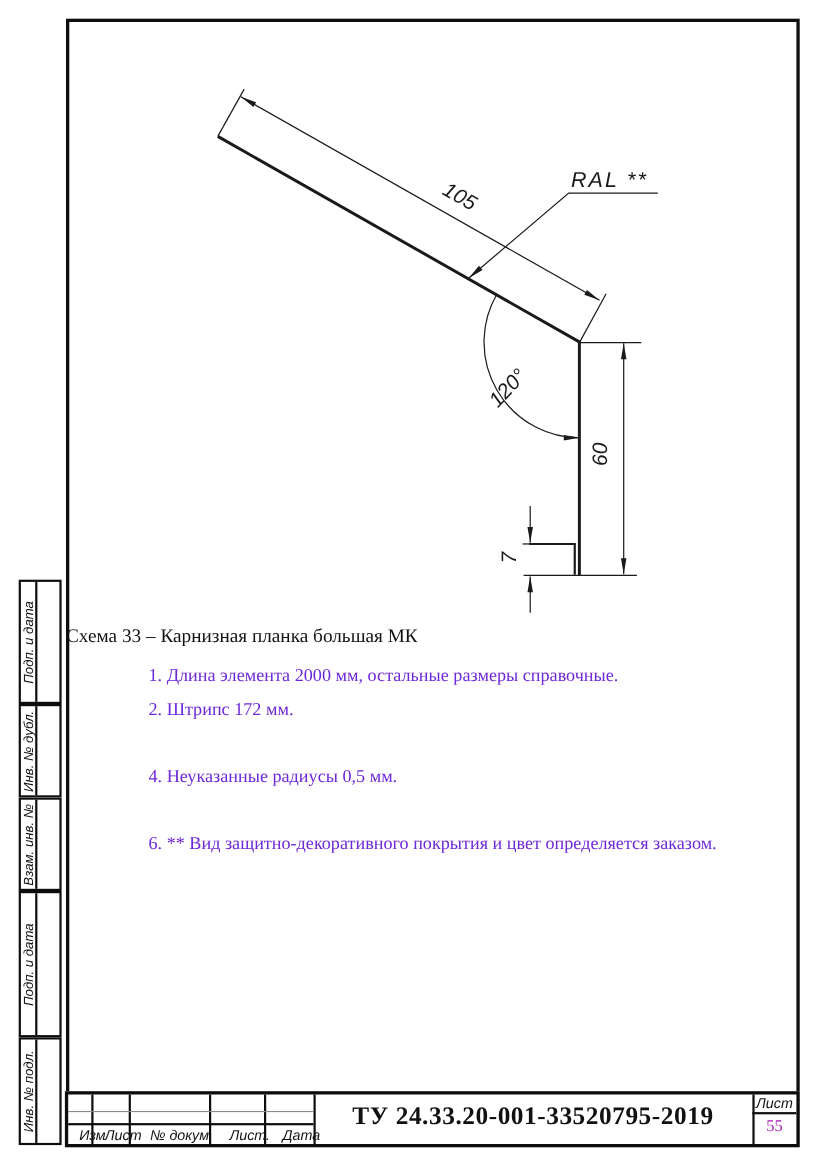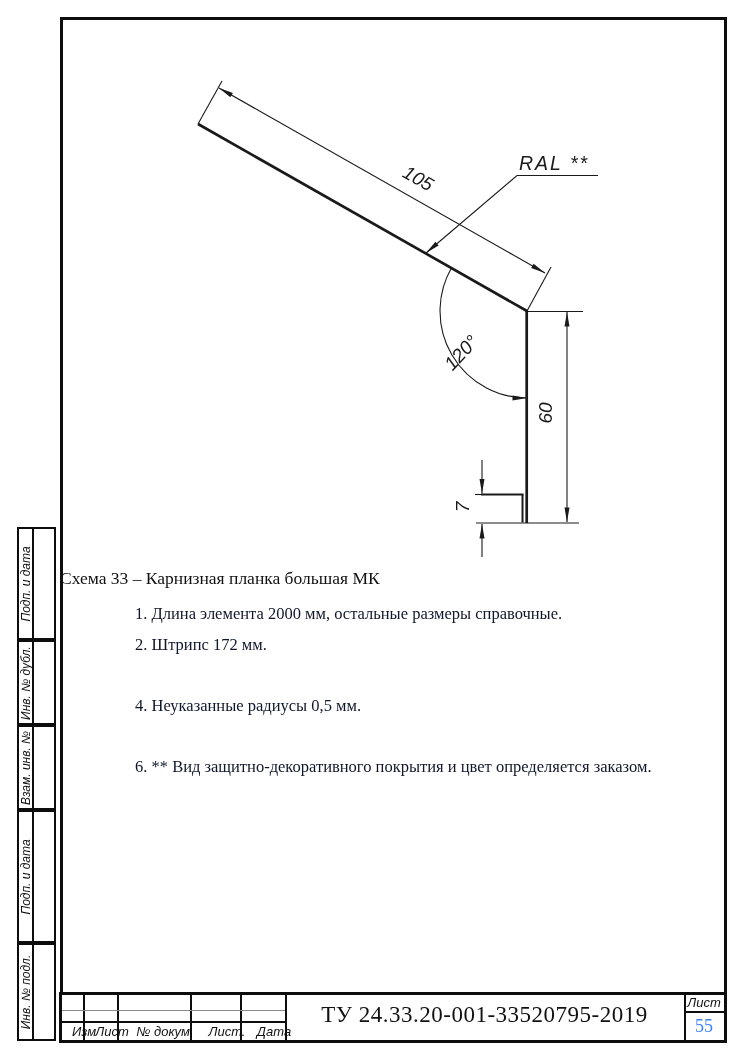--- a/index.html
+++ b/index.html
@@ -6,21 +6,21 @@
   .page { position:relative; width:744px; height:1062px; background:#ffffff;
           font-family:"Liberation Serif", serif; overflow:hidden; }
 
   
   .frame { position:absolute; left:60px; top:17px; width:667px; height:1025px;
            border:3px solid #0d0d0d; box-sizing:border-box; }
 
   
   .caption { position:absolute; left:60px; top:568px; width:667px; text-align:left;
              font-size:17.5px; color:#111; }
-  .note { position:absolute; left:135px; font-size:16.5px; color:#0f172a; white-space:nowrap; }
+  .note { position:absolute; left:135px; font-size:16.5px; color:#6d28d9; white-space:nowrap; }
 
   
   .side-box { position:absolute; left:17px; width:39px; border:2px solid #0d0d0d;
               box-sizing:border-box; background:#fff; }
   .side-div { position:absolute; left:13px; top:0; bottom:0; width:2px; background:#0d0d0d; }
   .side-label { position:absolute; left:7px; top:50%;
                 transform:translate(-50%,-50%) rotate(-90deg); white-space:nowrap;
                 font-family:"Liberation Sans", sans-serif; font-style:italic;
                 font-size:12px; color:#111; }
 
@@ -28,26 +28,26 @@
   .tb { position:absolute; left:59px; top:992px; width:668px; height:51px;
         border:3px solid #0d0d0d; box-sizing:border-box; background:#fff; }
   .tb .v { position:absolute; top:0; width:2px; height:100%; background:#0d0d0d; }
   .tb .h-thin  { position:absolute; left:0; width:223px; height:1px; background:#8a8a8a; top:15px; }
   .tb .h-thick { position:absolute; left:0; width:223px; height:2px; background:#0d0d0d; top:26px; }
   .tb .h-right { position:absolute; left:622px; right:0; height:2px; background:#0d0d0d; top:16px; }
   .tb-col-label { position:absolute; bottom:1px; transform:translateX(-50%);
                   font-family:"Liberation Sans", sans-serif; font-style:italic;
                   font-size:13px; color:#111; white-space:nowrap;padding-left:24px; }
   .tb-doc { position:absolute; left:223px; width:399px; top:7px; text-align:center;
-            font-weight:normal; font-size:23px; letter-spacing:0.5px; color:#111; }
+            font-weight:bold; font-size:23px; letter-spacing:0.5px; color:#111; }
   .tb-sheet-label { position:absolute; left:622px; width:40px; top:0; text-align:center;
                     font-family:"Liberation Sans", sans-serif; font-style:italic;
                     font-size:13px; color:#111; }
   .tb-sheet-num { position:absolute; left:622px; width:40px; top:21px; text-align:center;
-                  font-size:18px; color:#3b82f6; }
+                  font-size:15px; color:#a21caf; }
 
   svg.draw { position:absolute; left:0; top:0; }
   .dim-text { font-family:"Liberation Sans", sans-serif; font-style:italic;
               font-size:19px; fill:#1a1a1a; }
 </style>
 </head>
 <body>
 
 <div class="page">
 

